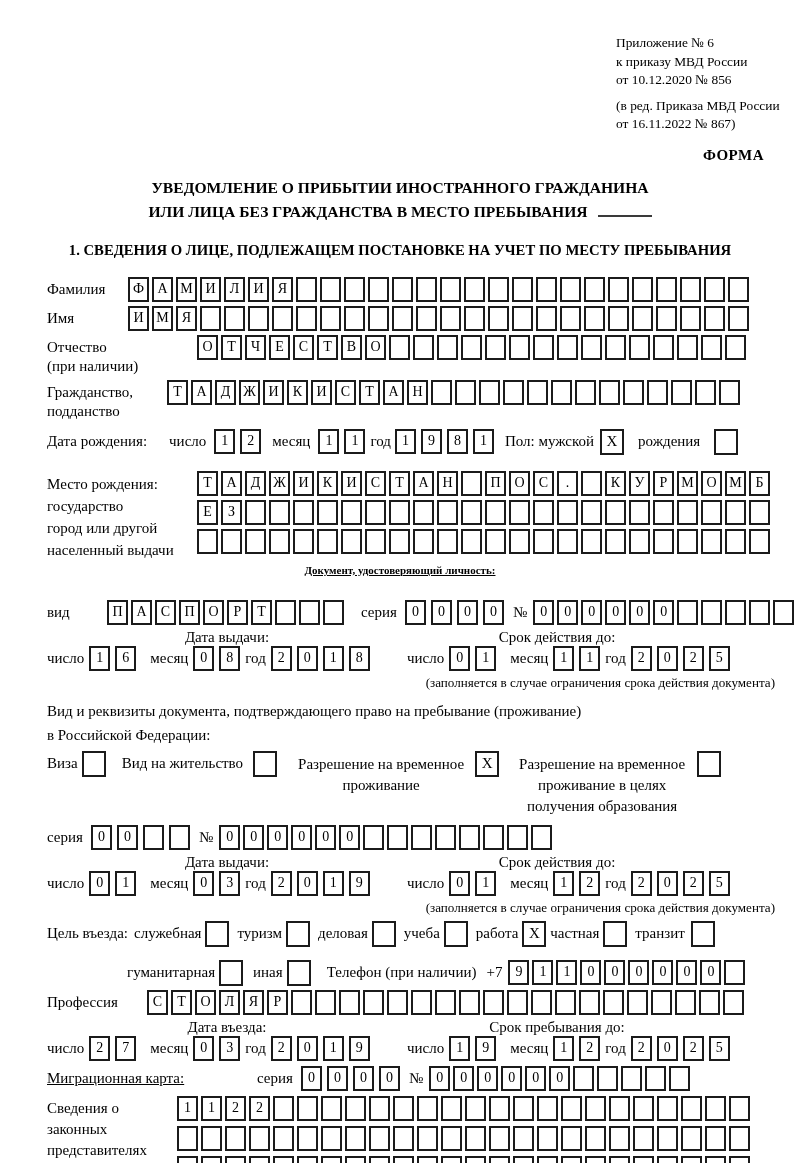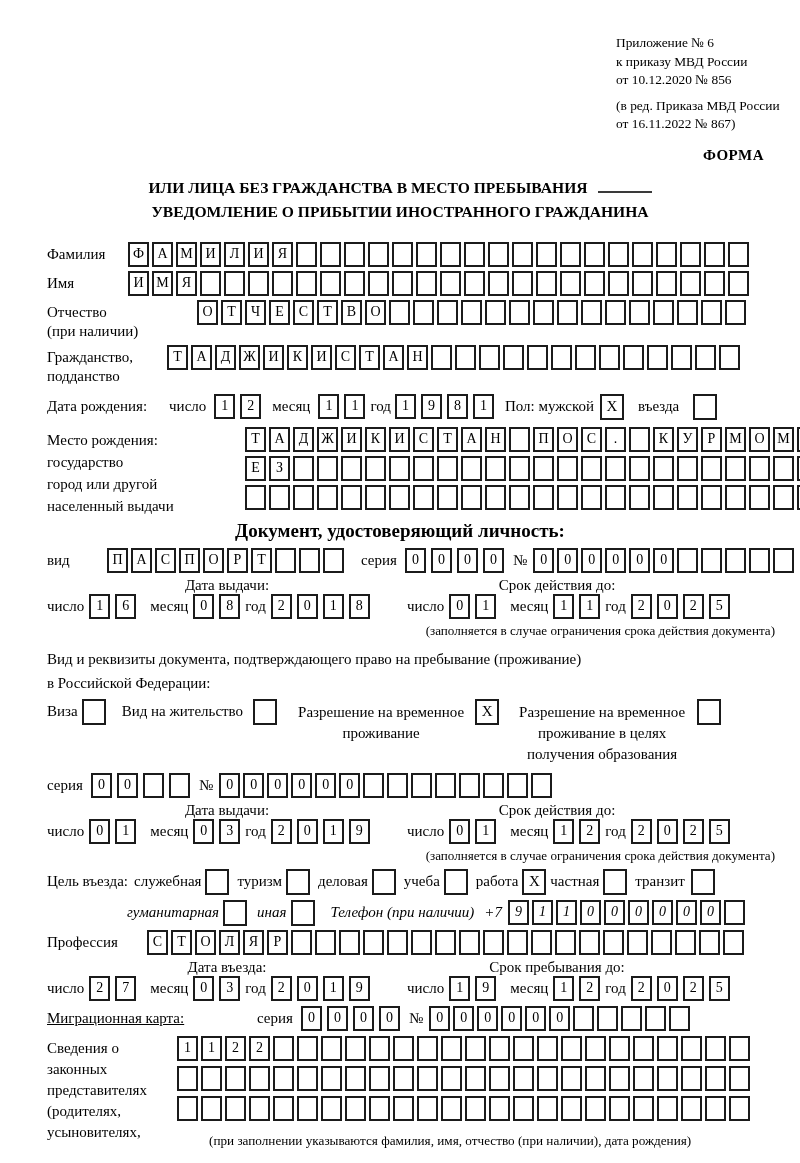--- a/index.html
+++ b/index.html
@@ -34,21 +34,21 @@
   }
   .date-cells .cell { margin-right: 5px; }
   .cb {
     width: 24px; height: 26px; flex: 0 0 auto;
     border: 2px solid #1b1b1b;
     display: inline-flex; align-items: center; justify-content: center;
     font-size: 15px;
   }
   .w81 { width: 81px; } .w150 { width: 150px; } .w120 { width: 120px; } .w100 { width: 100px; }
   .w130 { width: 130px; } .w155 { width: 155px; text-decoration: underline; }
-  .doc-heading { text-align: center; font-weight: bold; font-size: 19px; margin: 3px 0 6px; }
+  .doc-heading { text-align: center; font-weight: bold; font-size: 11px; margin: 3px 0 24px; text-decoration: underline; }
   .dheads { display: flex; margin-left: 47px; margin-top: 1px; }
   .dh1 { width: 360px; text-align: center; } .dh2 { width: 300px; text-align: center; }
   .dgroup { display: flex; align-items: flex-start; width: 360px; flex: 0 0 auto; }
   .dgroup .dlbl { line-height: 25px; margin-right: 5px; }
   .dgroup .ml { margin-left: 9px; }
   .note-right { text-align: right; margin: 0 25px 2px 0; font-size: 13.1px; }
   .intro { margin: 8px 20px 0 47px; line-height: 24px; font-size: 15px; }
   .opt-label-multi { text-align: center; line-height: 21px; padding-top: 3px; }
   .gap4 { width: 4px; flex:0 0 auto; } .gap6 { width: 6px; flex:0 0 auto; } .gap8 { width: 8px; flex:0 0 auto; }
   .gap10 { width: 10px; flex:0 0 auto; } .gap14 { width: 14px; flex:0 0 auto; } .gap16 { width: 16px; flex:0 0 auto; }
@@ -64,26 +64,27 @@
     <div>Приложение № 6</div>
     <div>к приказу МВД России</div>
     <div>от 10.12.2020 № 856</div>
     <div class="rev">(в ред. Приказа МВД России</div>
     <div>от 16.11.2022 № 867)</div>
   </div>
 
   <div class="forma">ФОРМА</div>
 
   <div class="title">
+    <div>УВЕДОМЛЕНИЕ О ПРИБЫТИИ ИНОСТРАННОГО ГРАЖДАНИНА</div>
     <div>
       <span>ИЛИ ЛИЦА БЕЗ ГРАЖДАНСТВА В МЕСТО ПРЕБЫВАНИЯ</span><span class="blank-line"></span>
     </div>
-    <div>УВЕДОМЛЕНИЕ О ПРИБЫТИИ ИНОСТРАННОГО ГРАЖДАНИНА</div>
-  </div>
-
+  </div>
+
+  <div class="sec-heading">1. СВЕДЕНИЯ О ЛИЦЕ, ПОДЛЕЖАЩЕМ ПОСТАНОВКЕ НА УЧЕТ ПО МЕСТУ ПРЕБЫВАНИЯ</div>
 
   <div class="row" style="margin-top:18px;">
     <span class="lbl w81">Фамилия</span>
     <span class="cells">
         <span class="cell">Ф</span>
         <span class="cell">А</span>
         <span class="cell">М</span>
         <span class="cell">И</span>
         <span class="cell">Л</span>
         <span class="cell">И</span>
@@ -229,26 +230,26 @@
         <span class="cell">1</span>
         <span class="cell">9</span>
         <span class="cell">8</span>
         <span class="cell">1</span>
       </span>
     <span class="gap6"></span>
     <span class="lbl">Пол: мужской</span>
     <span class="gap6"></span>
     <span class="cb">X</span>
     <span class="gap14"></span>
-    <span class="lbl">въезда</span>
+    <span class="lbl">рождения</span>
     <span class="gap14"></span>
     <span class="cb"></span>
   </div>
 
-  <div class="row" style="margin-top:7px; margin-bottom:2px;gap:48px;">
+  <div class="row" style="margin-top:16px; margin-bottom:2px;">
     <span class="lbl w150" style="line-height:22px; padding-top:2px;">
       <span>Место рождения:</span><br>
       <span>государство</span><br>
       <span>город или другой</span><br>
       <span>населенный выдачи</span>
     </span>
     <span>
       <span class="cells" style="margin-bottom:4px;">
           <span class="cell">Т</span>
           <span class="cell">А</span>
@@ -545,21 +546,21 @@
     <span class="gap4"></span>
     <span class="lbl">частная</span>
     <span class="gap4"></span>
     <span class="cb"></span>
     <span class="gap8"></span>
     <span class="lbl">транзит</span>
     <span class="gap6"></span>
     <span class="cb"></span>
   </div>
 
-  <div class="row" style="margin-top:5px; font-size:14.6px;font-style:italic;">
+  <div class="row" style="margin-top:13px; font-size:14.6px;">
     <span style="width:80px; flex:0 0 auto;"></span>
     <span class="lbl">гуманитарная</span>
     <span class="gap4"></span>
     <span class="cb"></span>
     <span class="gap10"></span>
     <span class="lbl">иная</span>
     <span class="gap4"></span>
     <span class="cb"></span>
     <span class="gap16"></span>
     <span class="lbl">Телефон (при наличии)</span>

